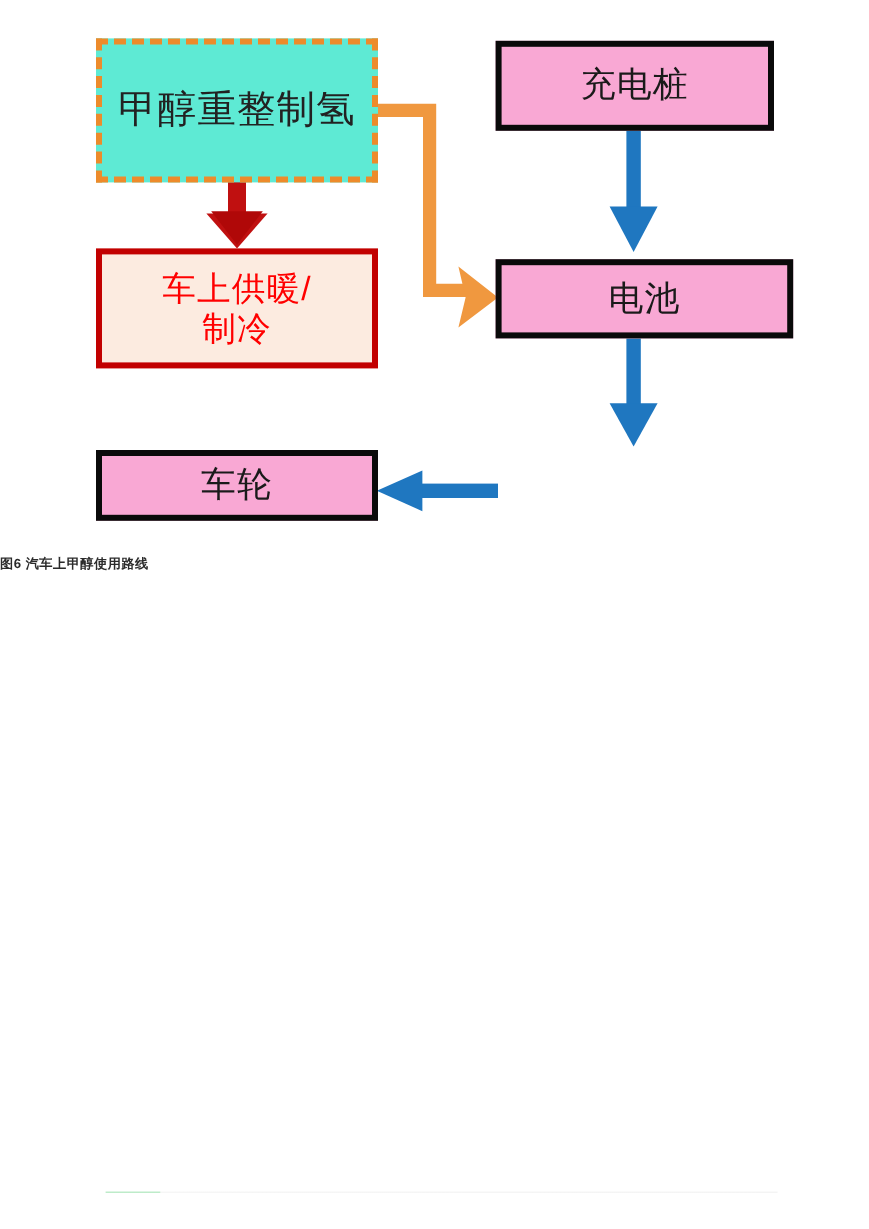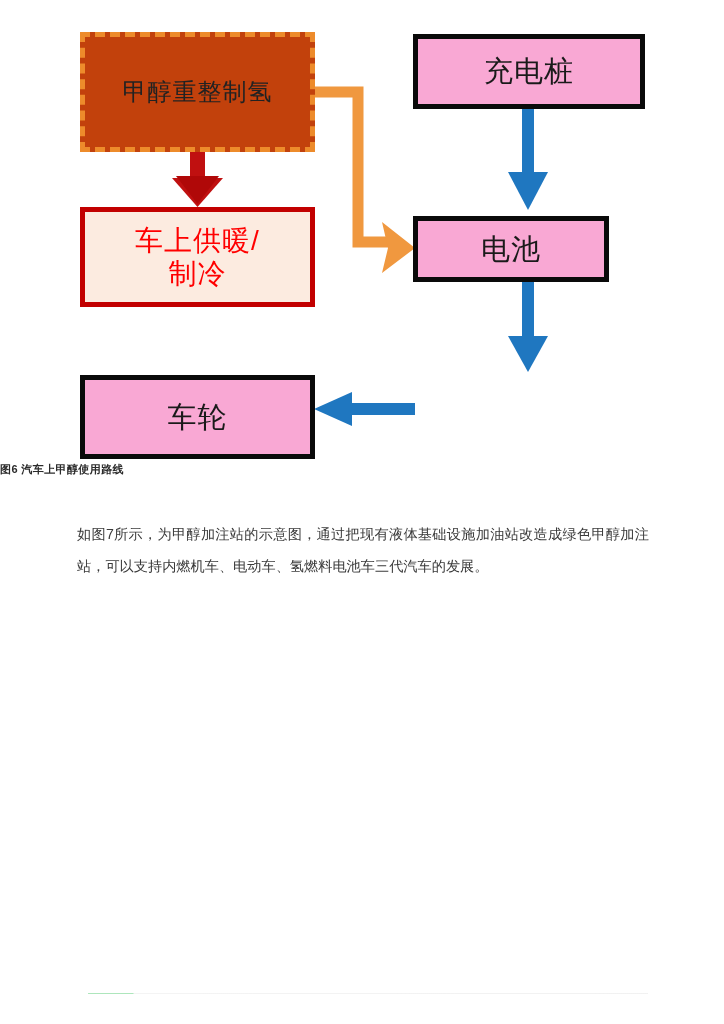--- a/index.html
+++ b/index.html
@@ -16,34 +16,34 @@
     position:absolute;box-sizing:border-box;
     display:flex;align-items:center;justify-content:center;
     text-align:center;line-height:1.18;
     color:#1a1a1a;font-weight:400;
   }
   .box-black{
     border:5px solid #0a0a0a;background:#f9a8d4;
     font-size:29px;letter-spacing:1px;
   }
   .box-dashed{
-    border:5px dashed #ED8B2B;background:#c2410c;
-    font-size:24px;letter-spacing:1px;color:#222;
+    border:5px dashed #ED8B2B;background:#5eead4;
+    font-size:32px;letter-spacing:1px;color:#222;
   }
   .box-red{
     border:5px solid #C20000;background:#FCEBE0;
     color:#FF0000;font-size:28px;letter-spacing:1px;
   }
 
   
   #bx-reform {left:80px; top:32px;  width:235px;height:120px;}
   #bx-charge {left:413px;top:34px;  width:232px;height:75px;}
   #bx-hvac   {left:80px; top:207px; width:235px;height:100px;}
-  #bx-batt   {left:413px;top:216px; width:196px;height:66px;}
-  #bx-wheel  {left:80px; top:375px; width:235px;height:84px;justify-content:center;}
+  #bx-batt   {left:413px;top:216px; width:248px;height:66px;}
+  #bx-wheel  {left:80px; top:375px; width:235px;height:59px;justify-content:center;}
   #bx-motor  {left:413px;top:375px; width:232px;height:68px;}
 
   .svg-layer{position:absolute;left:0;top:0;width:724px;height:500px;
              pointer-events:none;}
 
   #fig-caption{
     position:absolute;left:0;top:462px;width:724px;text-align:left;
     font-size:11px;color:#2b2b2b;letter-spacing:.4px;font-weight:700;
   }
 
@@ -117,16 +117,15 @@
 
   <div class="box box-black" id="bx-wheel">
     <span>车轮</span>
   </div>
 
 
   <div id="fig-caption">图6 汽车上甲醇使用路线</div>
 </div>
 
 <div id="article">
-  <p>如图7所示，为甲醇加注站的示意图，通过把现有液体基础设施加油站改造成绿色甲醇加注站，可以支持内燃机车、电动车、氢燃料电池车三代汽车的发展。</p>
 </div>
 
 <div id="footer-rule"></div>
 
 </body></html>

